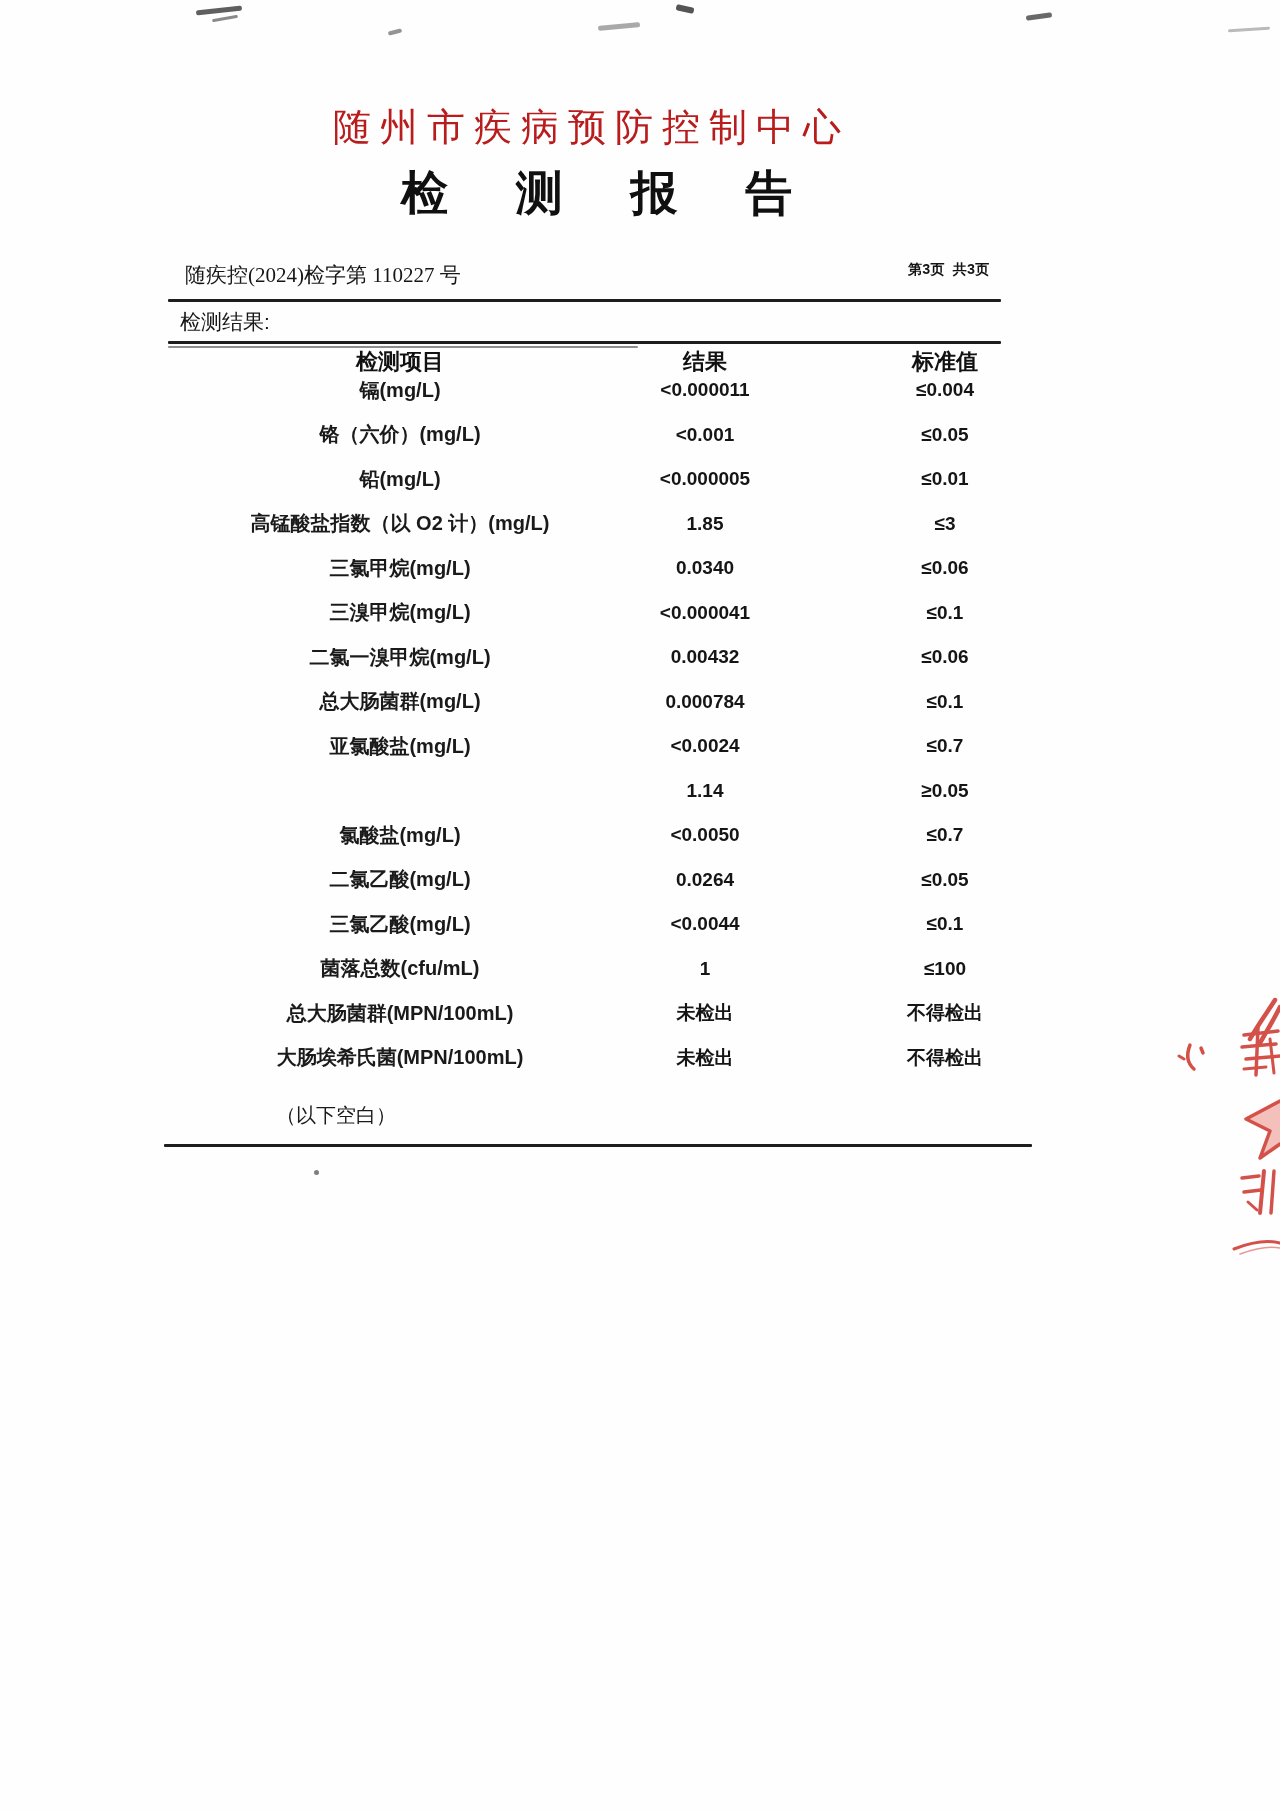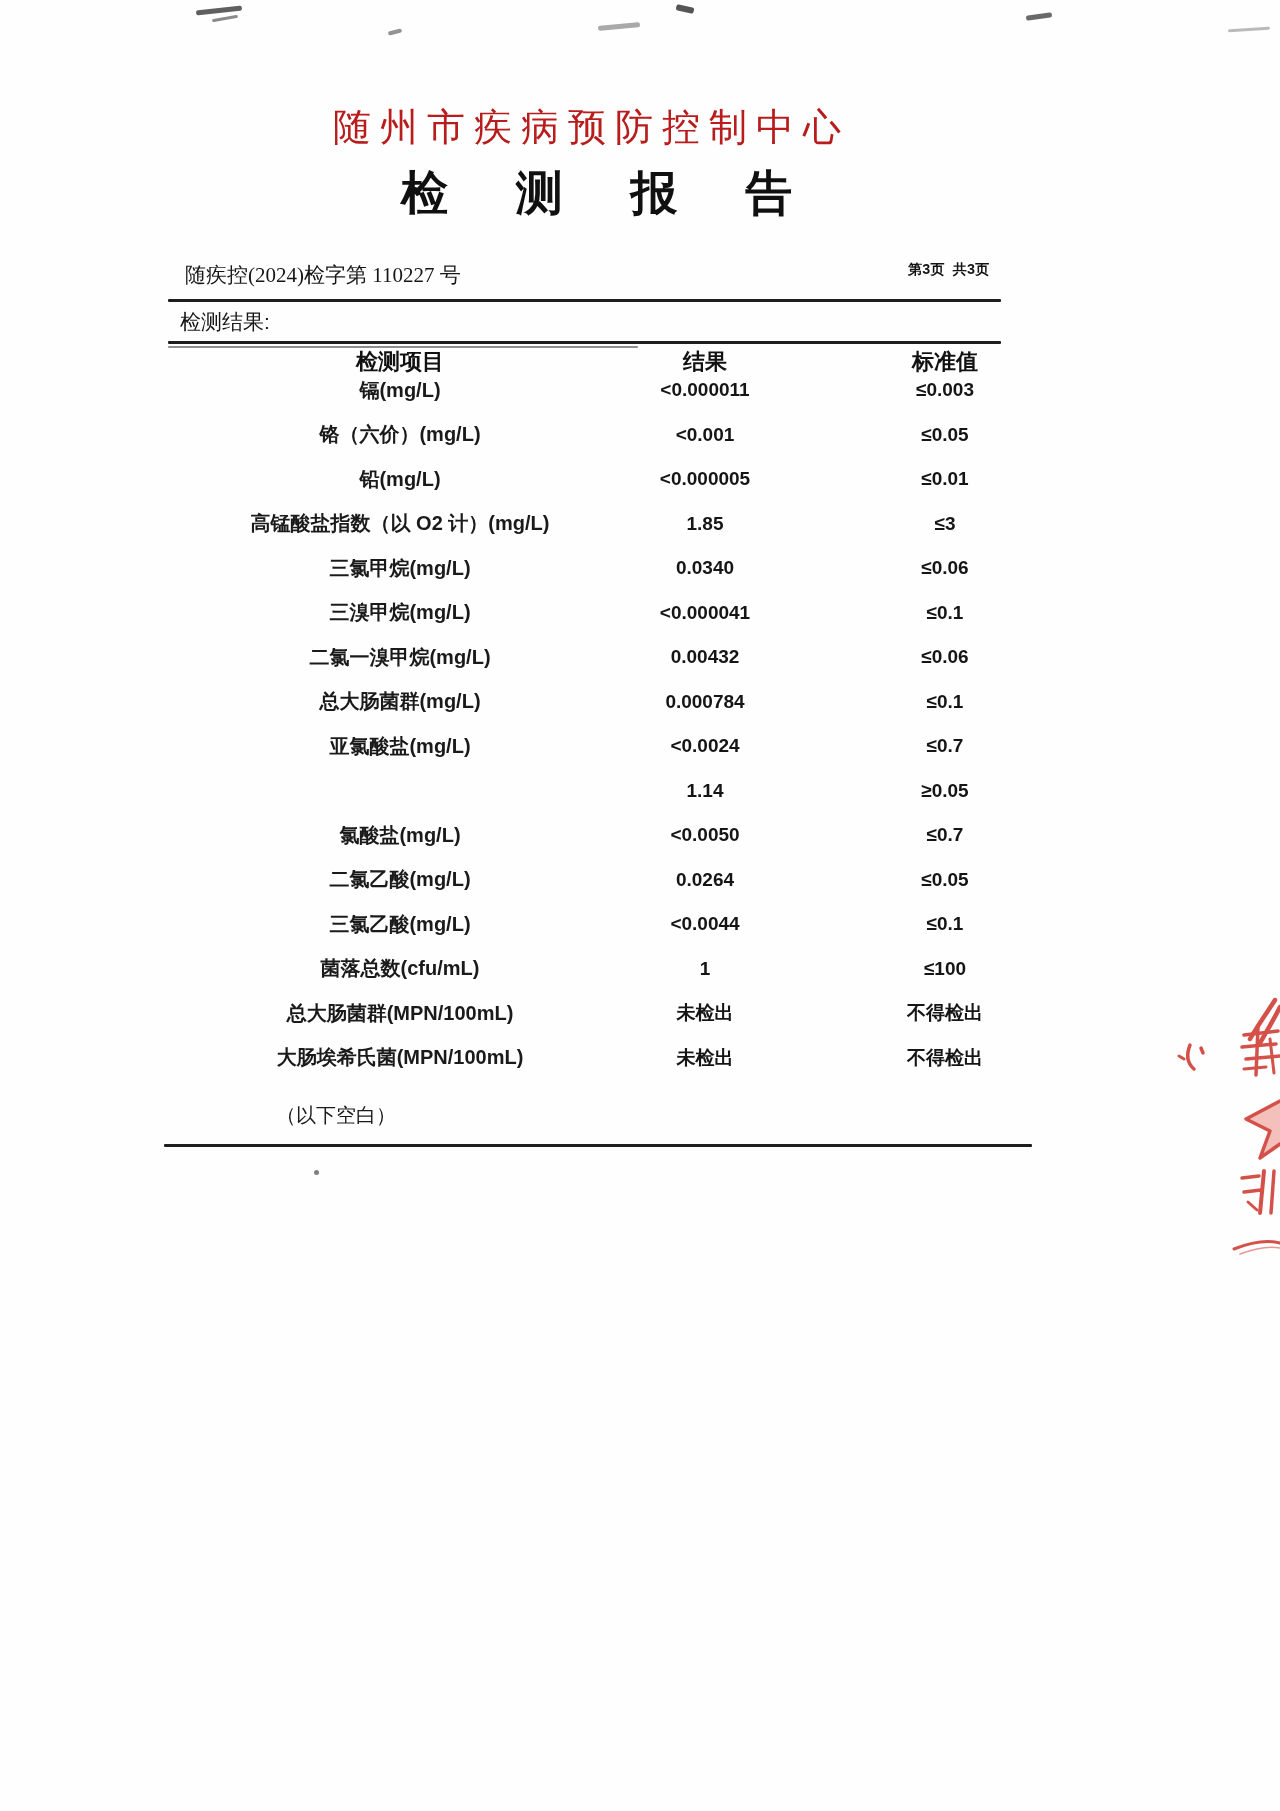--- a/index.html
+++ b/index.html
@@ -105,21 +105,21 @@
   <div class="thead">
     <span class="c1">检测项目</span>
     <span class="c2">结果</span>
     <span class="c3">标准值</span>
   </div>
 
   <div class="tbody">
     <div class="row">
       <span class="c1">镉(mg/L)</span>
       <span class="c2">&lt;0.000011</span>
-      <span class="c3">≤0.003</span>
+      <span class="c3">≤0.004</span>
     </div>
     <div class="row">
       <span class="c1">铬（六价）(mg/L)</span>
       <span class="c2">&lt;0.001</span>
       <span class="c3">≤0.05</span>
     </div>
     <div class="row">
       <span class="c1">铅(mg/L)</span>
       <span class="c2">&lt;0.000005</span>
       <span class="c3">≤0.01</span>

